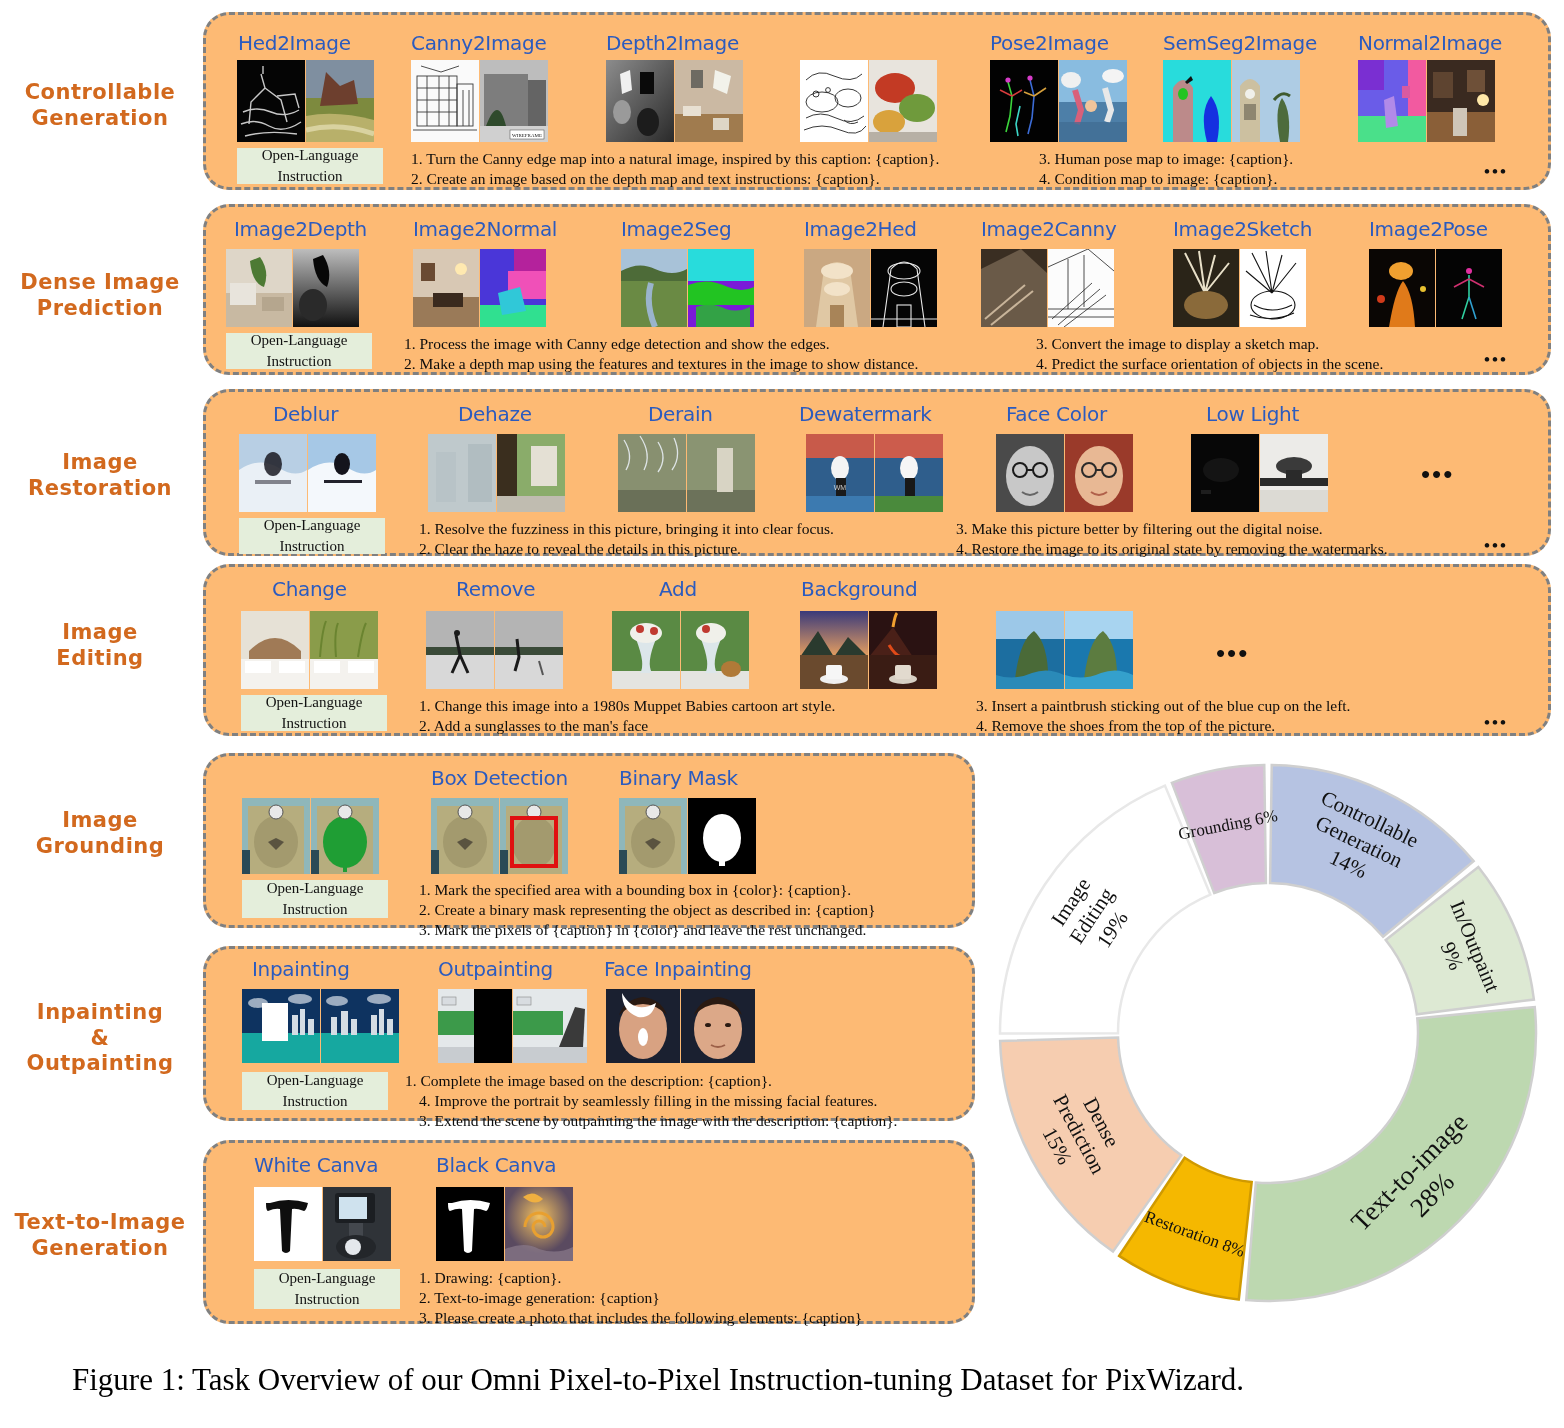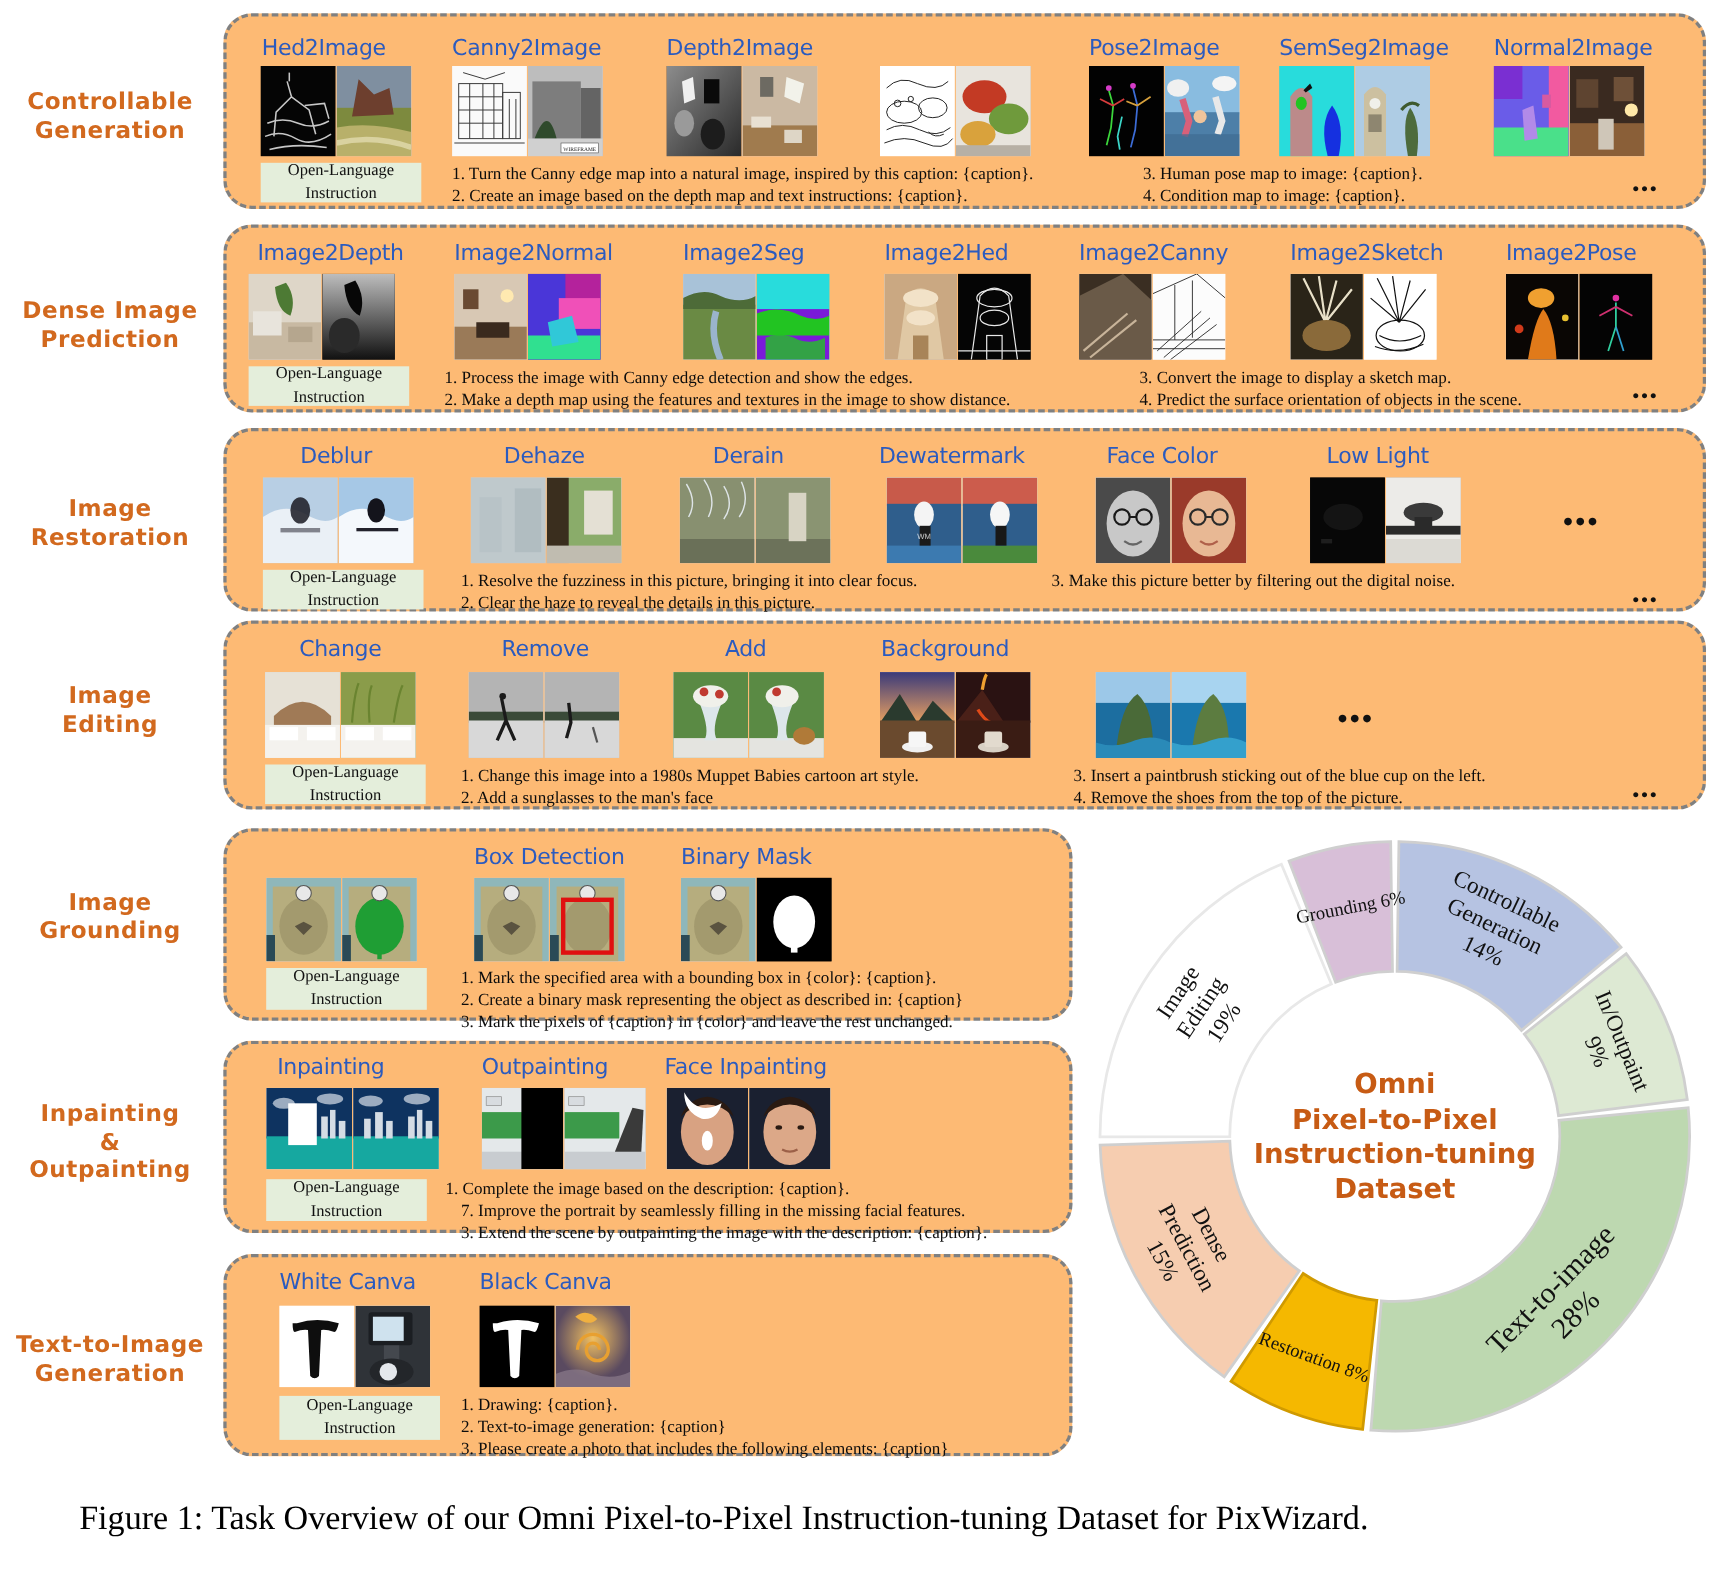--- a/index.html
+++ b/index.html
@@ -606,20 +606,21 @@
 
     <div class="ell" style="left:1215px;top:70px;font-size:26px;">•••</div>
 
     <div class="olang" style="left:33px;top:126px;width:146px;height:36px;">
       <span>Open-Language</span>
       <span>Instruction</span>
     </div>
     <div class="instr" style="left:213px;top:125px;">1.  Resolve the fuzziness in this picture, bringing it into clear focus.</div>
     <div class="instr" style="left:213px;top:145px;">2.  Clear the haze to reveal the details in this picture.</div>
     <div class="instr" style="left:750px;top:125px;">3.  Make this picture better by filtering out the digital noise.</div>
+    <div class="instr" style="left:750px;top:145px;">4.  Restore the image to its original state by removing the watermarks.</div>
     <div class="ell" style="left:1278px;top:145px;font-size:17px;">•••</div>
   </div>
 
   <div class="sec-label" style="top:620px;">
     Image<br>Editing
   </div>
   <div class="section" style="left:203px;top:564px;width:1348px;height:172px;">
 
     <div class="task-title" style="left:66px;top:10px;">Change</div>
     <div class="task-title" style="left:250px;top:10px;">Remove</div>
@@ -905,21 +906,21 @@
           <ellipse cx="47" cy="36" rx="3" ry="2" fill="#2a1a12"></ellipse>
       <path d="M30 56 q7 4 14 0" stroke="#9c6048" stroke-width="2" fill="none"></path>
         </svg>
     </div>
 
     <div class="olang" style="left:36px;top:123px;width:146px;height:38px;">
       <span>Open-Language</span>
       <span>Instruction</span>
     </div>
     <div class="instr" style="left:199px;top:120px;">1.  Complete the image based on the description: {caption}.</div>
-    <div class="instr" style="left:213px;top:140px;">7.  Improve the portrait by seamlessly filling in the missing facial features.</div>
+    <div class="instr" style="left:213px;top:140px;">4.  Improve the portrait by seamlessly filling in the missing facial features.</div>
     <div class="instr" style="left:213px;top:160px;">3.  Extend the scene by outpainting the image with the description: {caption}.</div>
   </div>
 
   <div class="sec-label" style="top:1210px;">
     Text-to-Image<br>Generation
   </div>
   <div class="section" style="left:203px;top:1140px;width:772px;height:184px;">
 
     <div class="task-title" style="left:48px;top:10px;">White Canva</div>
     <div class="task-title" style="left:230px;top:10px;">Black Canva</div>
@@ -1009,23 +1010,17 @@
           <g transform="translate(107.66262096279357 167.0150263965187) rotate(303.6363636363636)">
             <text class="slice-label" x="0" y="-17">Image</text>
             <text class="slice-label" x="0" y="8">Editing</text>
             <text class="slice-label" x="0" y="33">19%</text>
           </g>
           <g transform="translate(244.68948495123237 75.84918748304352) rotate(349.090909090909)">
             <text class="slice-label sm" x="0" y="6.4">Grounding 6%</text>
           </g>
         </g>
     </svg>
-    <div class="donut-center">
-      <div>Omni</div>
-      <div>Pixel-to-Pixel</div>
-      <div>Instruction-tuning</div>
-      <div>Dataset</div>
-    </div>
   </div>
 
   <div class="caption">Figure 1: Task Overview of our Omni Pixel-to-Pixel Instruction-tuning Dataset for PixWizard.</div>
 
 </div>
 
 </body></html>

